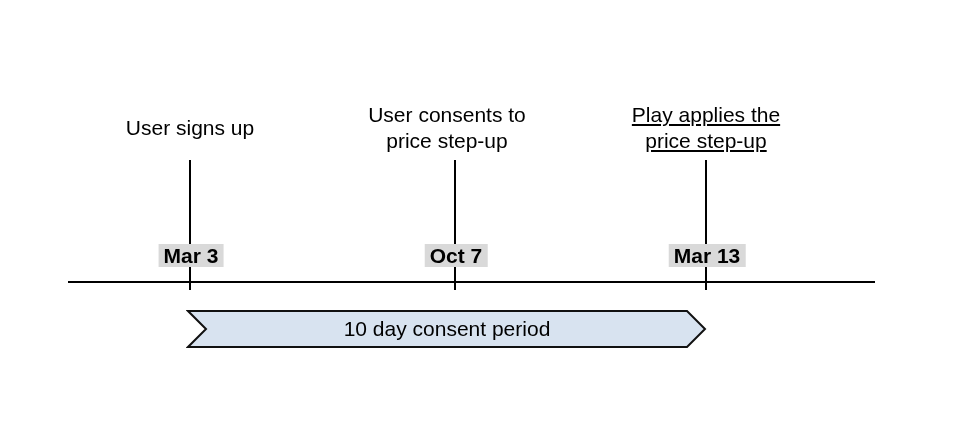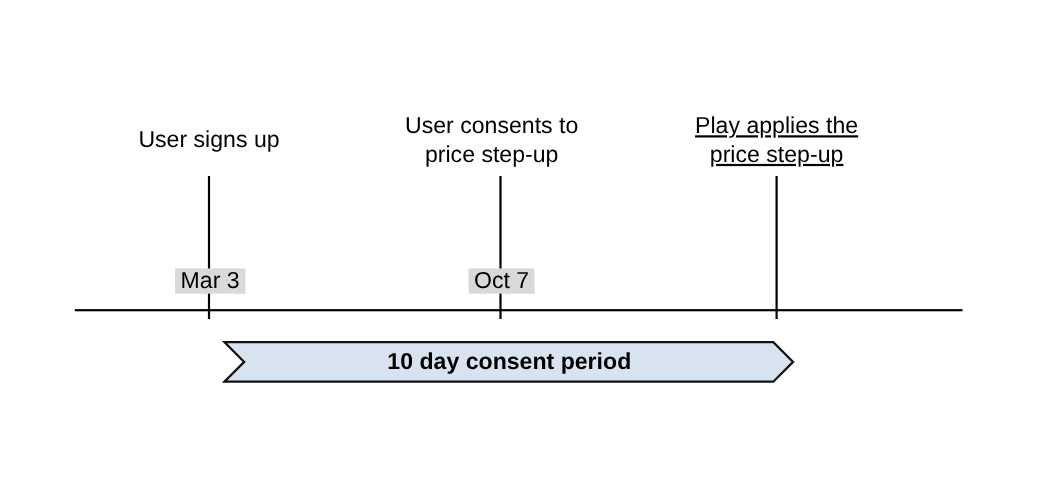--- a/index.html
+++ b/index.html
@@ -55,32 +55,32 @@
   
   .date-badge {
     position: absolute;
     top: 244px;
     transform: translateX(-50%);
     background: var(--date-bg, #d9d9d9);
     font-size: 21px;
     line-height: 23px;
     padding: 0 5px;
     white-space: nowrap;
+    font-weight: bold;
   }
   .date-badge.e1 { left: 191px; }
   .date-badge.e2 { left: 456px; }
   .date-badge.e3 { left: 707px; }
   
   .banner {
     position: absolute;
-    left: 202px;
+    left: 186px;
     top: 309px;
     width: 522px;
     height: 40px;
-    font-weight: bold;
   }
   .banner svg {
     position: absolute;
     left: 0;
     top: 0;
     display: block;
   }
   .banner-arrow {
     fill: var(--banner-fill, #d8e3f0);
     stroke: var(--banner-stroke, #111111);
@@ -111,20 +111,21 @@
   <div class="date-badge e1">Mar 3</div>
 
   <div class="tick e2"></div>
   <div class="event-label e2">User consents to
 price step-up</div>
   <div class="date-badge e2">Oct 7</div>
 
   <div class="tick e3"></div>
   <div class="event-label e3">Play applies the
 price step-up</div>
+  <div class="date-badge e3">Mar 13</div>
 
   <div class="banner">
     <svg width="522" height="40" viewBox="0 0 522 40">
       <polygon class="banner-arrow" points="2,2 501,2 519,20 501,38 2,38 20,20"></polygon>
     </svg>
     <div class="banner-text">10 day consent period</div>
   </div>
 
 </div>
 

